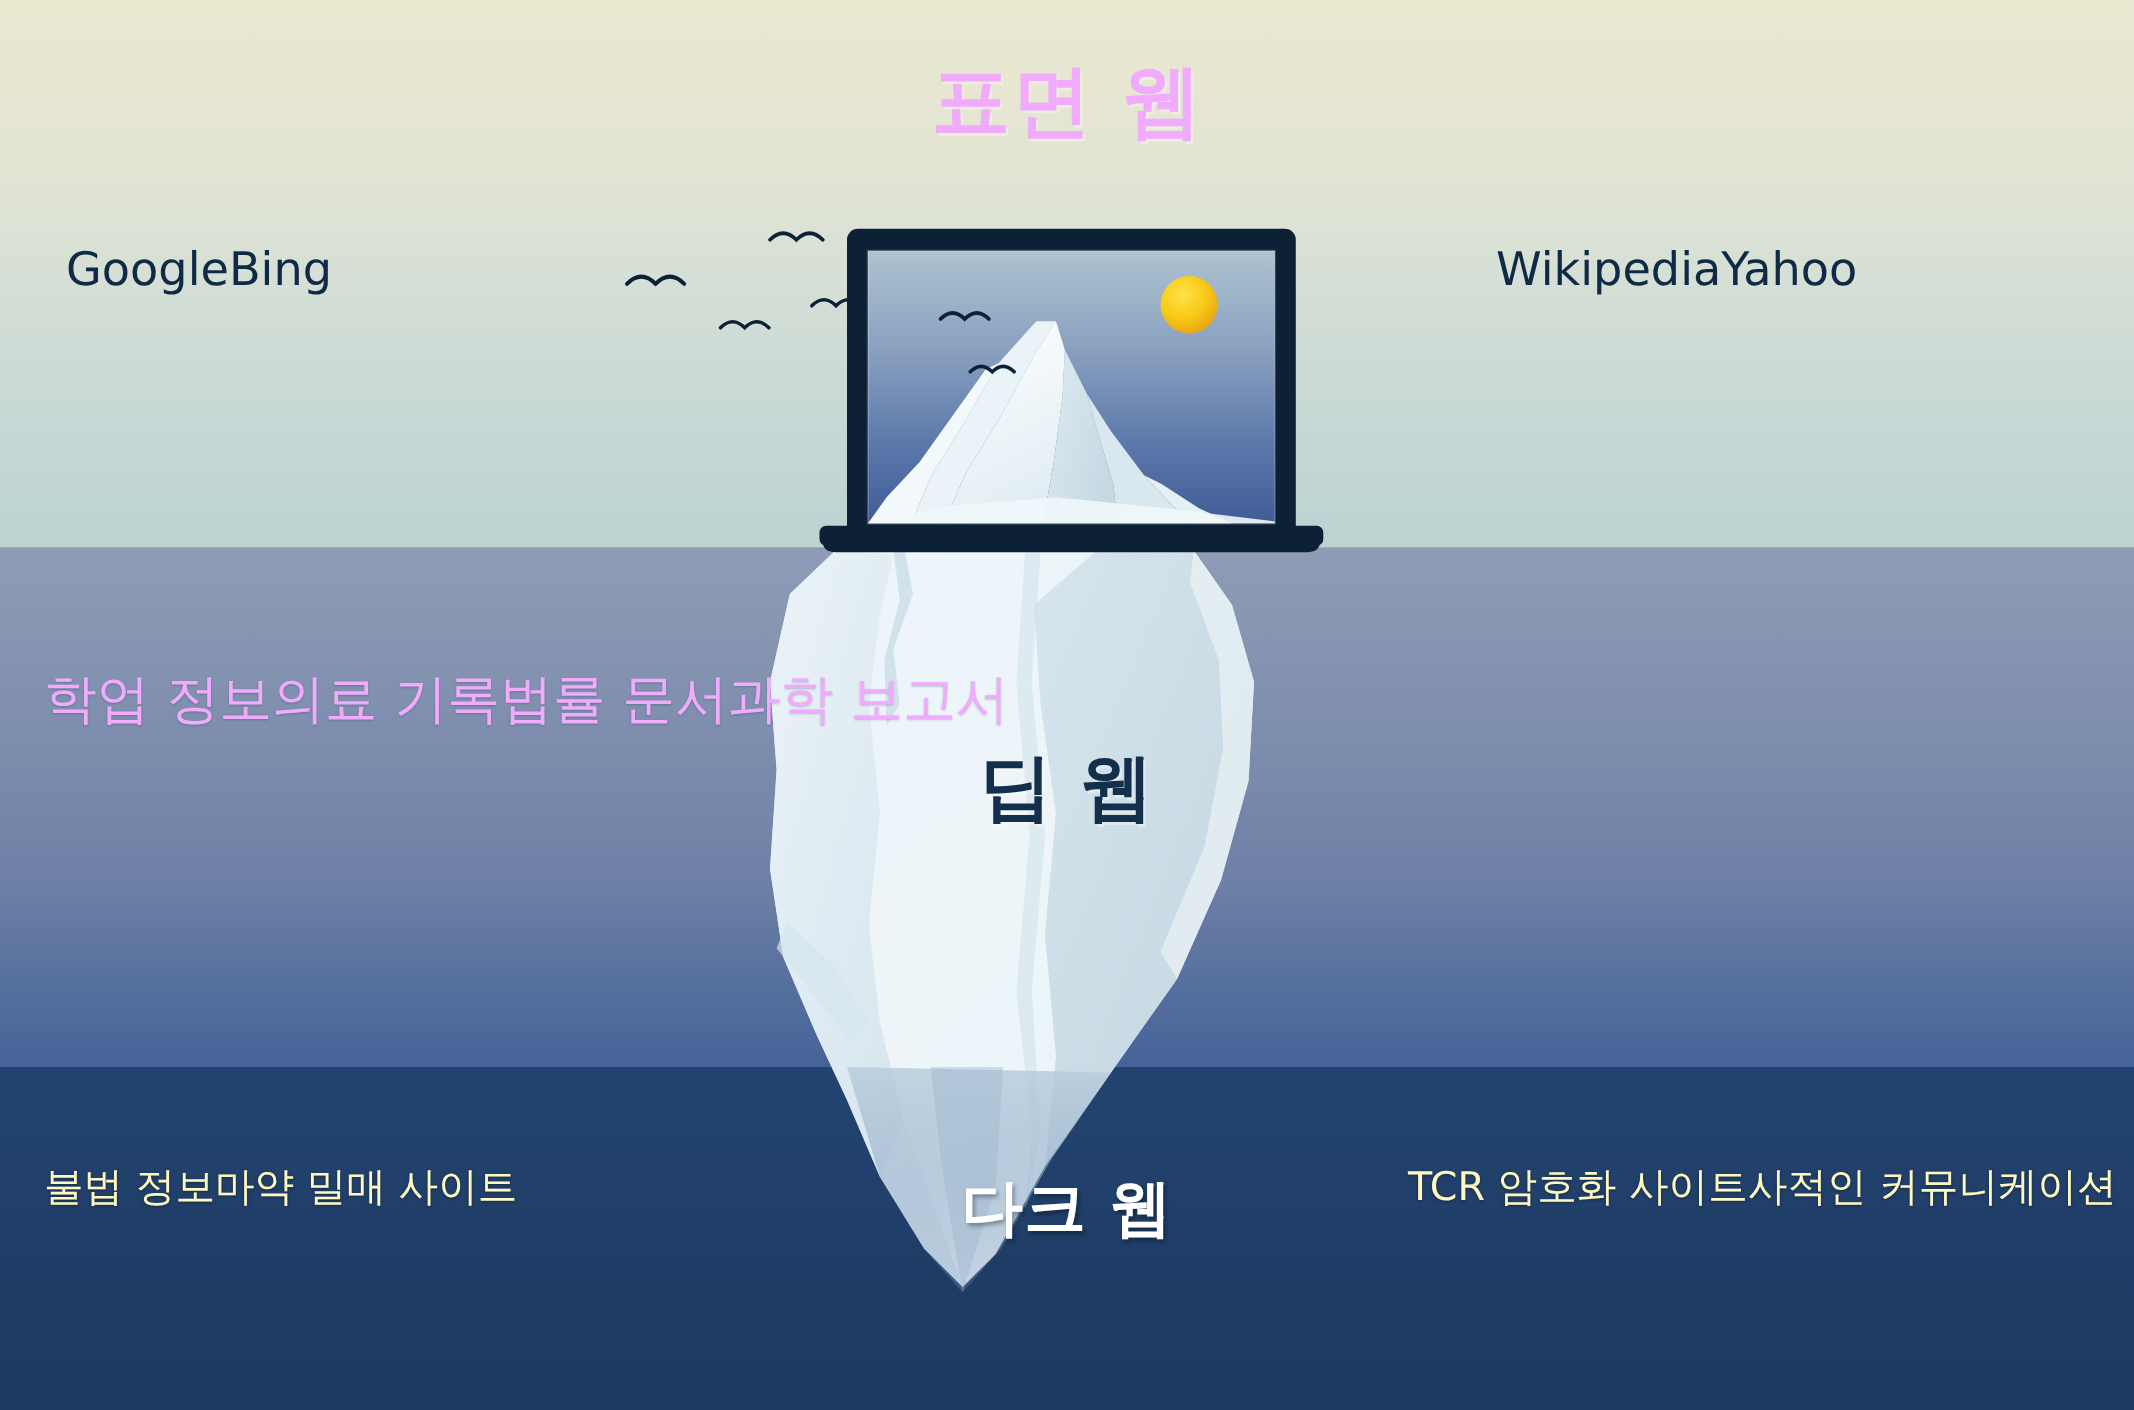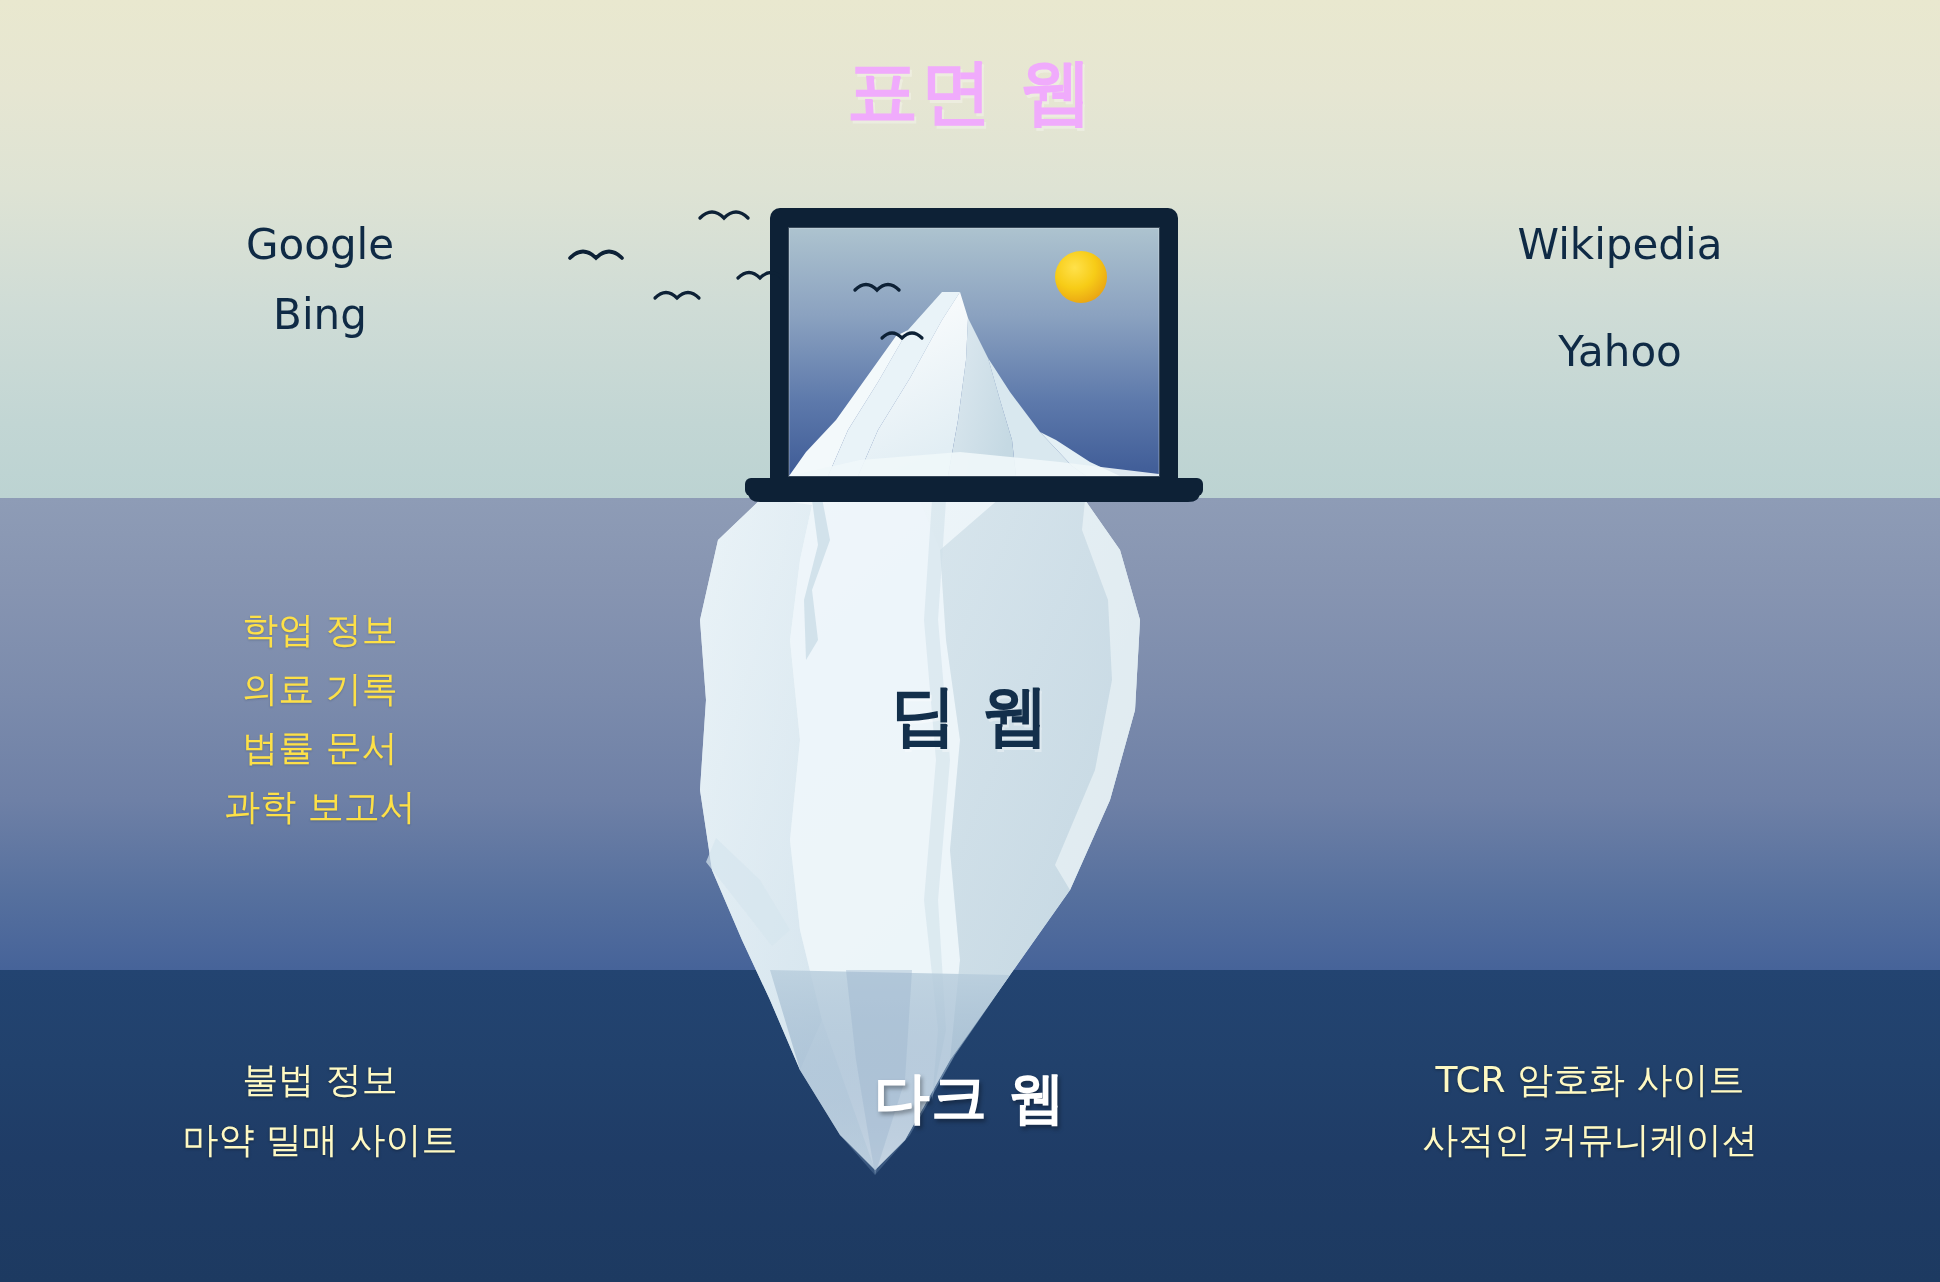--- a/index.html
+++ b/index.html
@@ -81,46 +81,46 @@
     top: 1061px;
     font-size: 56px;
     color: #ffffff;
     text-shadow: 2px 3px 4px rgba(0,0,0,0.35);
   }
 
   
   .label-col {
     position: absolute;
     display: flex;
-    flex-direction: column;
+    flex-direction: row;
     white-space: nowrap;
   }
   .label-col .label-item {
     line-height: 1.0;
     white-space: nowrap;
   }
 
   
   #col-surface-left  { left: 60px;  top: 224px; width: 520px; align-items: center; }
-  #col-surface-right { right: 60px; top: 224px; width: 520px; align-items: center; gap: 37px; }
+  #col-surface-right { right: 60px; top: 224px; width: 520px; align-items: center; }
   #col-surface-left .label-item,
   #col-surface-right .label-item {
     font-size: 42px;
     color: #0f2a45;
     margin-bottom: 28px;
     font-weight: 400;
   }
 
   
   #col-deep-left  { left: 40px;  top: 612px; width: 560px; align-items: center; }
   #col-deep-right { right: 40px; top: 612px; width: 620px; align-items: center; }
   #col-deep-left .label-item,
   #col-deep-right .label-item {
-    font-size: 36px;
-    color: #fde047;
+    font-size: 48px;
+    color: #f0abfc;
     margin-bottom: 23px;
     font-weight: 400;
     text-shadow: 0 1px 2px rgba(20,40,70,0.25);
   }
 
   
   #col-dark-left  { left: 40px;  top: 1062px; width: 560px; align-items: center; }
   #col-dark-right { right: 40px; top: 1062px; width: 620px; align-items: center; }
   #col-dark-left .label-item,
   #col-dark-right .label-item {

